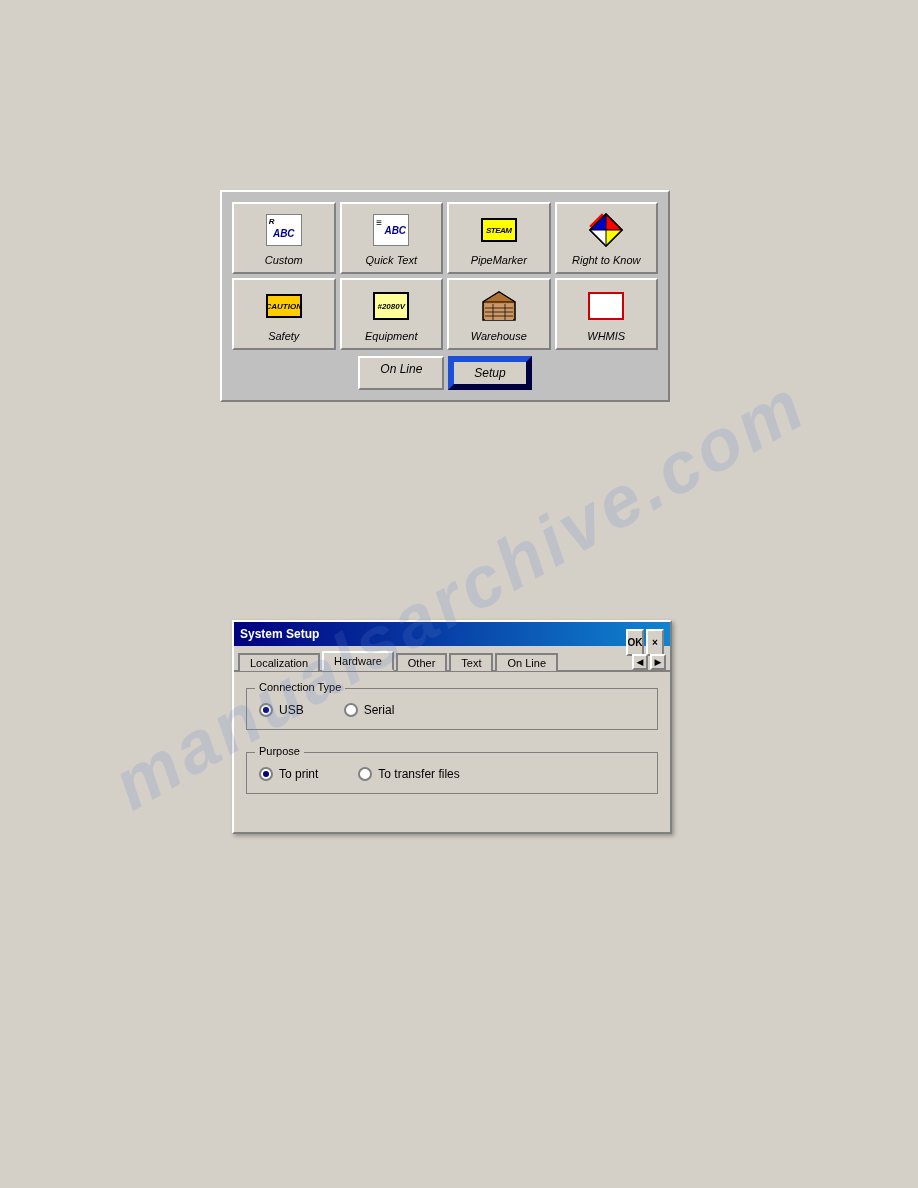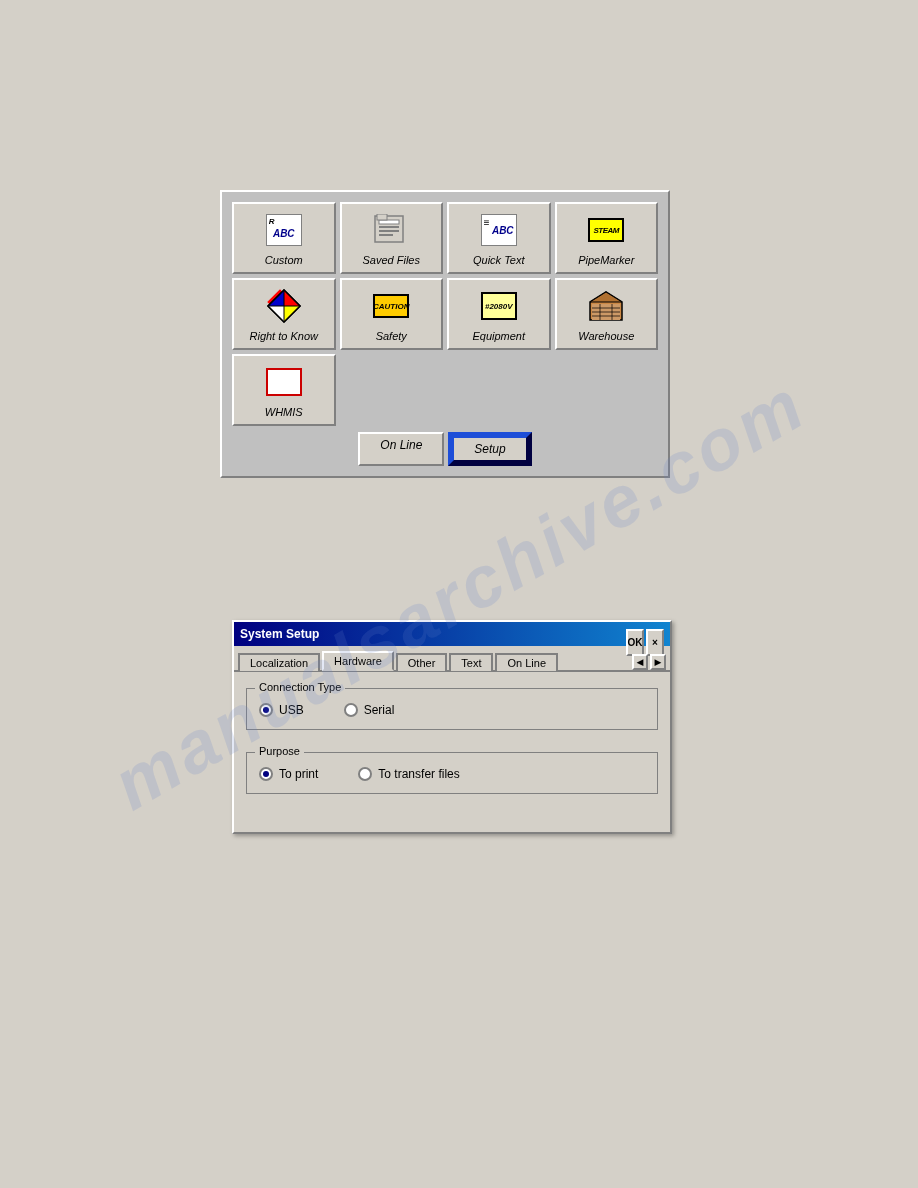--- a/index.html
+++ b/index.html
@@ -330,33 +330,20 @@
 
     <div class="launcher-btn">
       <div class="icon-area">
         <div class="icon-custom">
           <span class="icon-custom-abc">ABC</span>
         </div>
       </div>
       <span>Custom</span>
     </div>
 
-    <div class="launcher-btn">
-      <div class="icon-area">
-        <svg viewBox="0 0 36 32" width="36" height="32">
-          <rect x="2" y="2" width="28" height="26" fill="#d4d0c8" stroke="#808080" stroke-width="1.5"></rect>
-          <rect x="6" y="6" width="20" height="4" fill="#fff" stroke="#808080" stroke-width="1"></rect>
-          <rect x="6" y="12" width="20" height="2" fill="#808080"></rect>
-          <rect x="6" y="16" width="20" height="2" fill="#808080"></rect>
-          <rect x="6" y="20" width="14" height="2" fill="#808080"></rect>
-          <rect x="4" y="0" width="10" height="6" fill="#d4d0c8" stroke="#808080" stroke-width="1"></rect>
-        </svg>
-      </div>
-      <span>Saved Files</span>
-    </div>
 
     <div class="launcher-btn">
       <div class="icon-area">
         <div class="icon-quicktext">
           <span style="margin-left:8px;font-size:10px;font-weight:bold;color:#00008b;">ABC</span>
         </div>
       </div>
       <span>Quick Text</span>
     </div>
 

